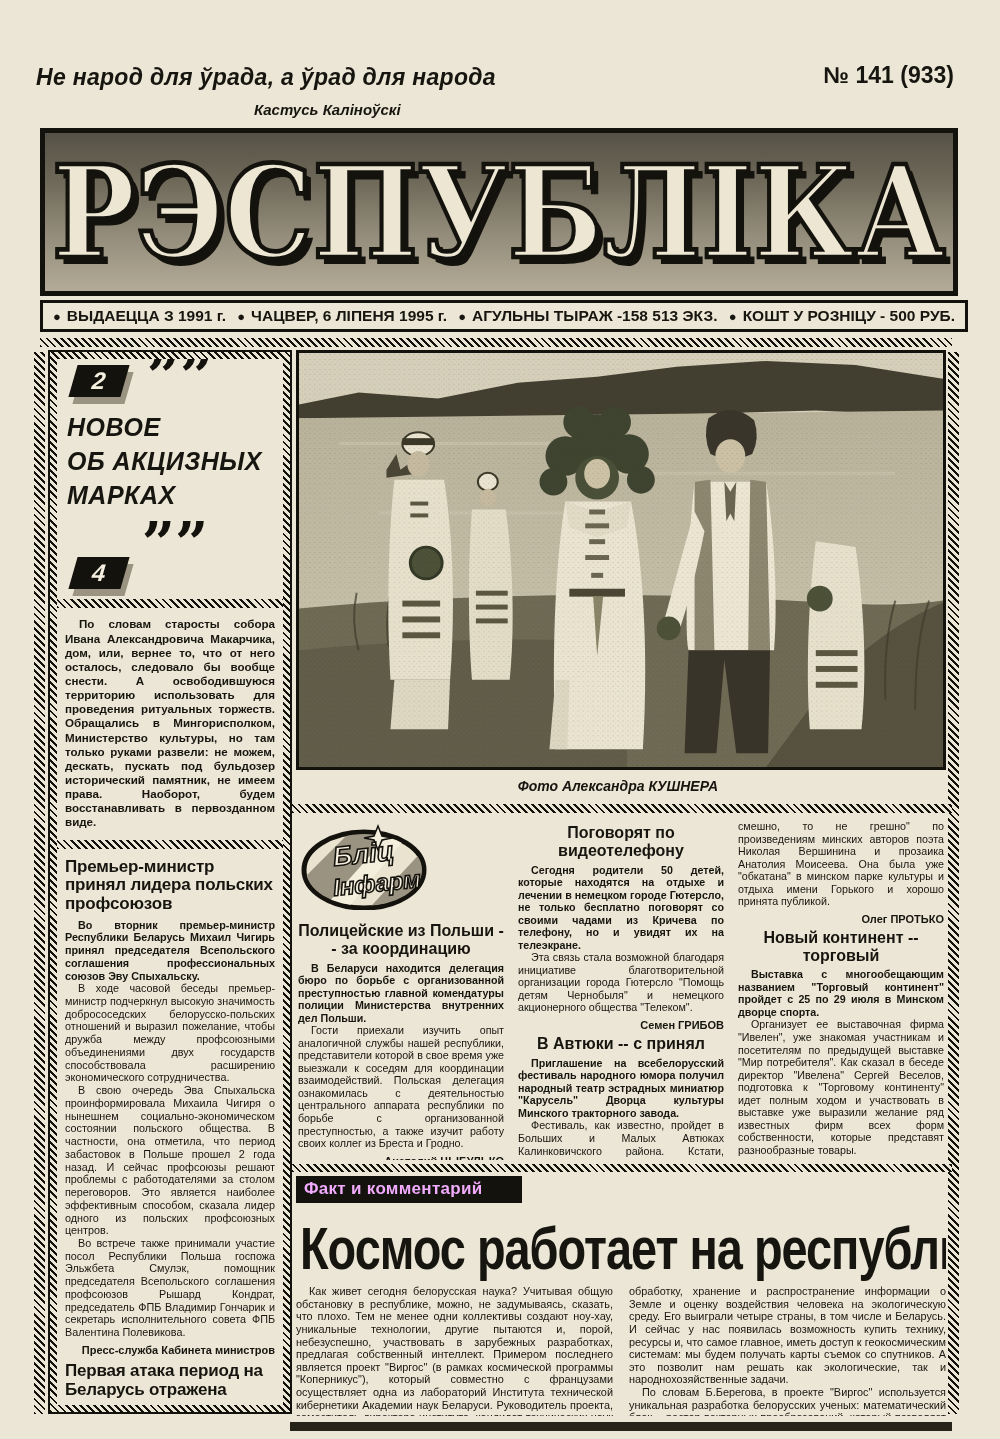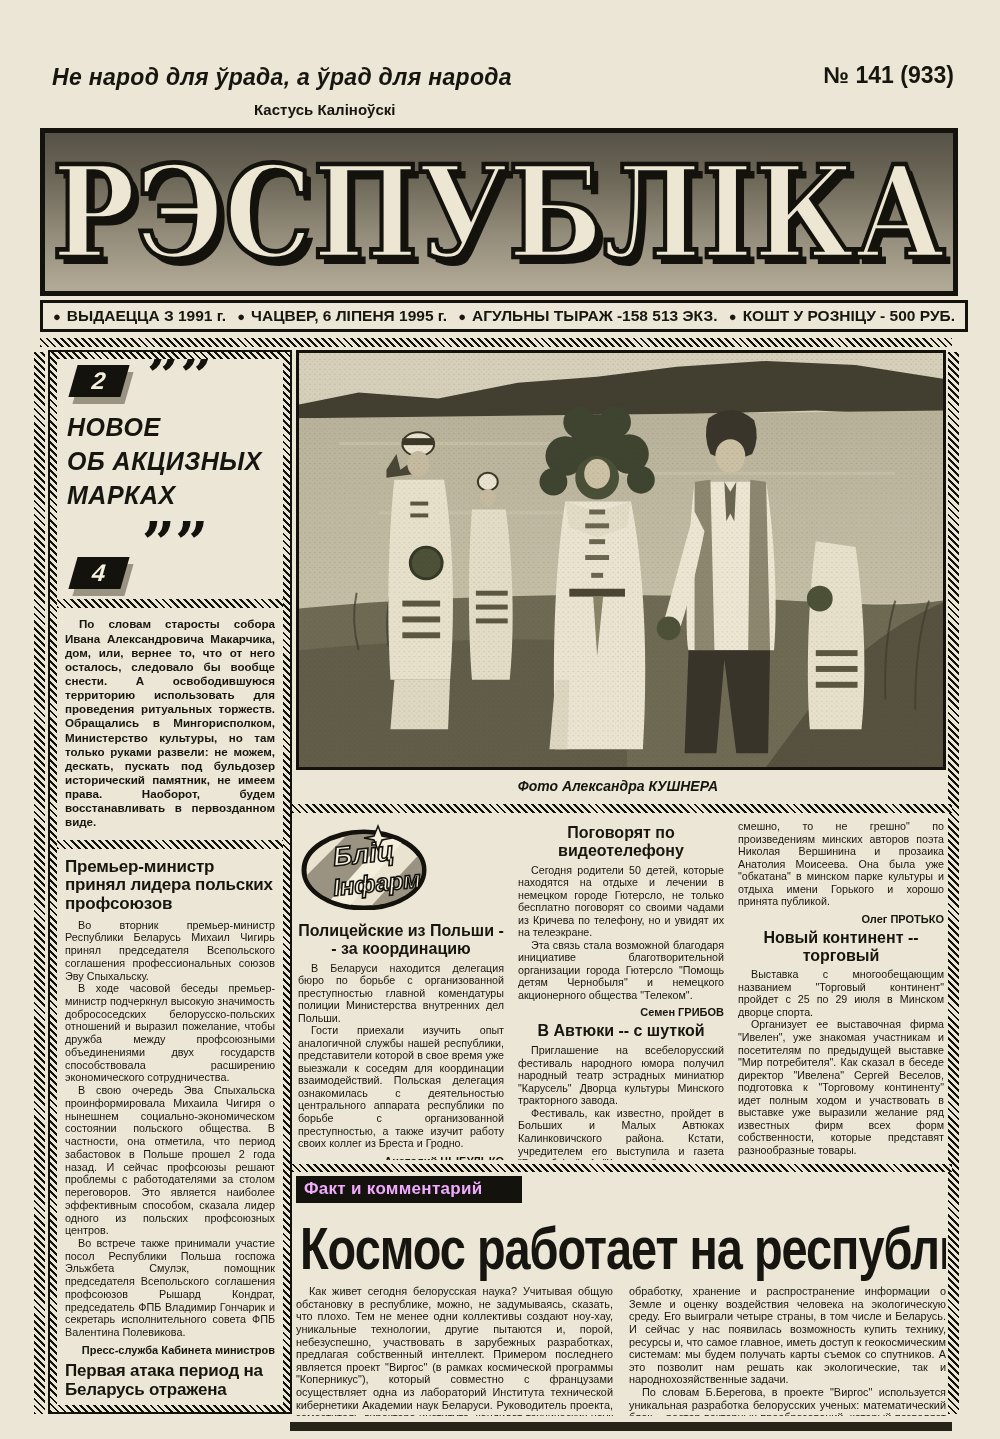--- a/index.html
+++ b/index.html
@@ -1,21 +1,21 @@
 <!DOCTYPE html>
 <html><head>
 <meta charset="utf-8">
 <style>
   html,body{margin:0;padding:0;}
   body{background:#d8d4c4;font-family:"Liberation Sans",sans-serif;color:#17150f;}
   #paper{position:relative;width:1000px;height:1439px;background:#ebe6d5;overflow:hidden;margin:0 auto;}
 
   
-  .motto{position:absolute;left:52px;top:64px;font-size:23px;font-weight:bold;font-style:italic;letter-spacing:.3px;}
-  .motto-author{position:absolute;left:254px;top:101px;font-size:15px;font-weight:bold;}
+  .motto{position:absolute;left:36px;top:64px;font-size:23px;font-weight:bold;font-style:italic;letter-spacing:.3px;}
+  .motto-author{position:absolute;left:254px;top:101px;font-size:15px;font-weight:bold;font-style:italic;}
   .issue-no{position:absolute;right:46px;top:62px;font-size:23px;font-weight:bold;}
 
   .masthead{position:absolute;left:40px;top:128px;width:908px;height:158px;border:5px solid #14120d;
     background:linear-gradient(180deg,#575247 0%,#6e6859 30%,#948d7b 65%,#b3ab97 100%);
     display:flex;align-items:center;justify-content:center;overflow:hidden;}
   .masthead-text{font-family:"DejaVu Serif","Liberation Serif",serif;font-weight:bold;font-size:108px;
     color:#ece6d2;-webkit-text-stroke:4px #14120d;text-shadow:6px 6px 0 #14120d;
     white-space:nowrap;transform:scale(1.03,1.18);letter-spacing:0px;}
 
   .dateline{position:absolute;left:40px;top:300px;width:902px;height:26px;border:3px solid #14120d;
@@ -40,21 +40,21 @@
   .bigquote{font-family:"DejaVu Serif",serif;font-weight:bold;font-size:58px;line-height:.4;color:#14120d;}
   .teaser-title{font-style:italic;font-weight:bold;font-size:25px;line-height:1.35;margin:14px 0 2px 2px;letter-spacing:.5px;}
   .teaser-quote-row{display:flex;justify-content:space-between;align-items:flex-start;}
   .inner-hatch{height:9px;margin:10px -8px 9px;background:repeating-linear-gradient(45deg,#14120d 0 2px,#ebe6d5 2px 5px);}
   .teaser-body{font-size:11.6px;font-weight:bold;line-height:1.22;text-align:justify;}
   .teaser-body p{margin:0;text-indent:14px;}
 
   .art-title{font-weight:bold;font-size:17px;line-height:1.1;margin:6px 0 5px;letter-spacing:-.2px;}
   .body-text{font-size:10.8px;line-height:1.18;text-align:justify;}
   .body-text p{margin:0;text-indent:13px;}
-  .lead p{font-weight:normal;}
+  .lead p{font-weight:bold;}
   .byline{font-weight:bold;text-align:right;font-size:11px;margin:5px 0 4px;}
 
   
   .photo{position:absolute;left:296px;top:350px;width:650px;height:420px;border:3px solid #14120d;box-sizing:border-box;background:#cfc9b4;}
   .photo svg{display:block;width:100%;height:100%;}
   .photo-caption{position:absolute;left:296px;top:778px;width:644px;text-align:center;
     font-size:14px;font-weight:bold;font-style:italic;}
   .mid-hatch1{position:absolute;left:292px;top:804px;width:660px;height:9px;}
   .mid-hatch2{position:absolute;left:292px;top:1164px;width:660px;height:8px;}
 
@@ -304,21 +304,21 @@
 
     <div class="col">
       <div class="blitz-title">Поговорят по видеотелефону</div>
       <div class="body-text">
         <div class="lead">
             <p>Сегодня родители 50 детей, которые находятся на отдыхе и лечении в немецком городе Гютерсло, не только бесплатно поговорят со своими чадами из Кричева по телефону, но и увидят их на телеэкране.</p>
           </div>
         <p>Эта связь стала возможной благодаря инициативе благотворительной организации города Гютерсло "Помощь детям Чернобыля" и немецкого акционерного общества "Телеком".</p>
       </div>
       <div class="byline">Семен ГРИБОВ</div>
-      <div class="blitz-title">В Автюки -- с шуткой</div>
+      <div class="blitz-title">В Автюки -- с принял</div>
       <div class="body-text">
         <div class="lead">
             <p>Приглашение на всебелорусский фестиваль народного юмора получил народный театр эстрадных миниатюр "Карусель" Дворца культуры Минского тракторного завода.</p>
           </div>
         <p>Фестиваль, как известно, пройдет в Больших и Малых Автюках Калинковичского района. Кстати, учредителем его выступила и газета "Рэспубліка". А "Карусель" подготовила новую программу "Что</p>
       </div>
     </div>
 
     <div class="col">
       <div class="body-text">

